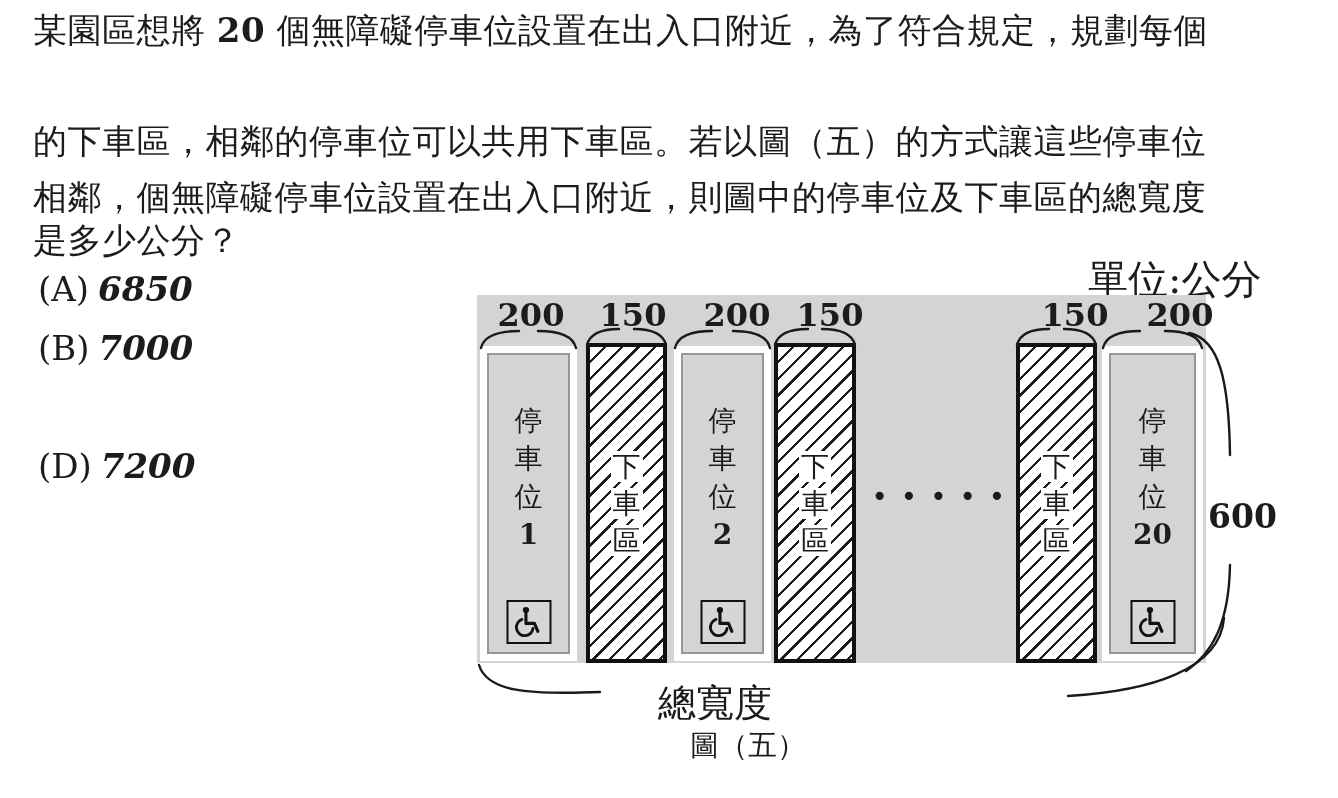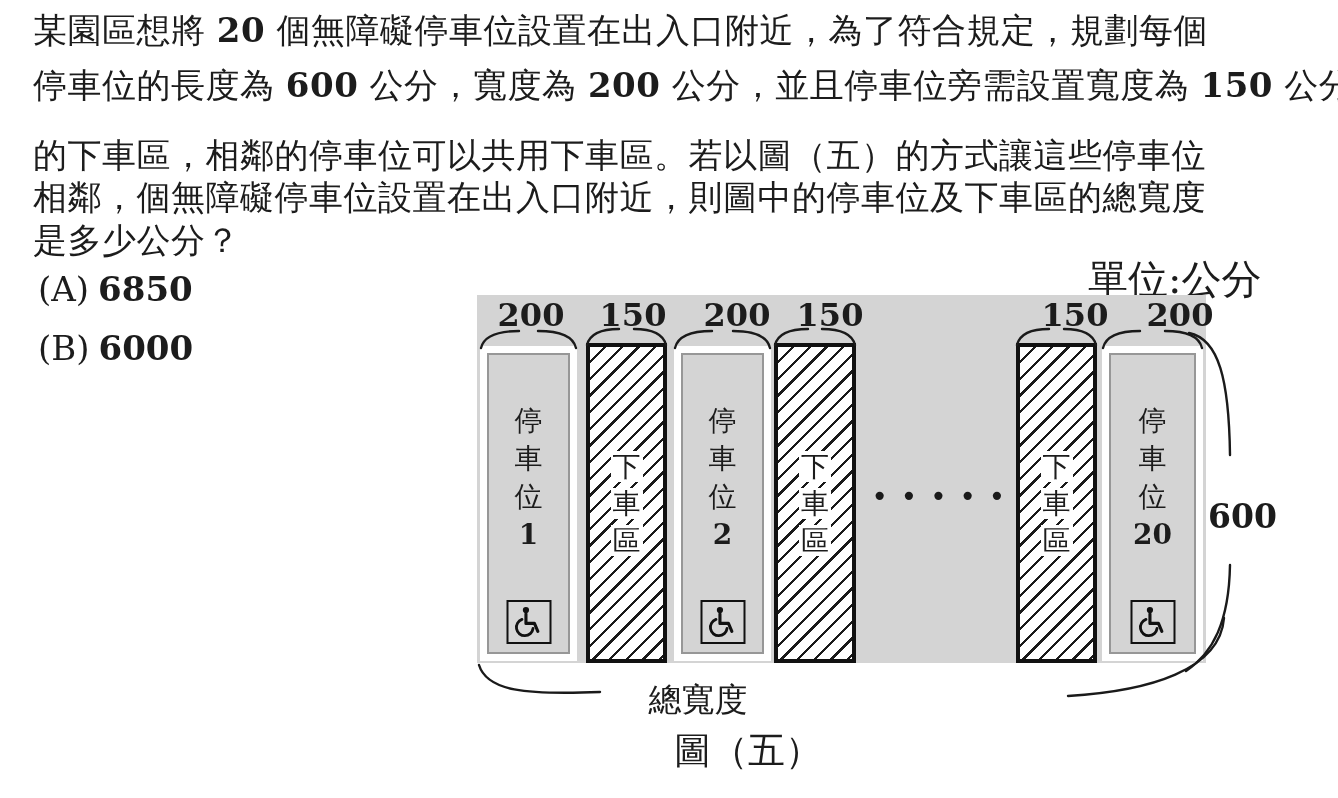--- a/index.html
+++ b/index.html
@@ -22,21 +22,21 @@
     white-space:nowrap;
   }
   .num-bold{font-weight:bold;}
   
   .option{
     position:absolute;
     left:38px;
     font-size:34px;
     white-space:nowrap;
   }
-  .opt-value{font-weight:bold;margin-left:9px;}
+  .opt-value{font-weight:bold;margin-left:9px;font-style:italic;}
   
   .lot-bg{
     position:absolute;
     left:477px;top:295px;width:729px;height:368px;
     background:#d4d4d4;
   }
   .unit-label{
     position:absolute;
     left:1088px;top:252px;width:124px;
     font-size:40px;text-align:right;white-space:nowrap;
@@ -111,51 +111,53 @@
     color:#1a1a1a;
     white-space:nowrap;
   }
   .side-height{
     position:absolute;
     left:1208px;top:497px;
     font-size:33px;font-weight:bold;
   }
   .total-width{
     position:absolute;
-    left:698px;top:678px;
+    left:715px;top:678px;
     transform:translateX(-50%);
-    font-size:33px;white-space:nowrap;text-align:center;
+    font-size:38px;white-space:nowrap;text-align:center;
   }
   .caption{
     position:absolute;
     left:748px;top:726px;
     transform:translateX(-50%);
-    font-size:37px;white-space:nowrap;
+    font-size:29px;white-space:nowrap;
   }
   .overlay{
     position:absolute;left:0;top:0;width:1338px;height:798px;
     pointer-events:none;
   }
 </style>
 </head>
 <body>
 
 <div class="page">
 
   <div class="qline" style="top:8px"><span>某園區想將 </span><span class="num-bold">20</span><span> 個無障礙停車位設置在出入口附近，為了符合規定，規劃每個</span></div>
-  <div class="qline" style="top:63px"><span>停車位的長度為 </span><span class="num-bold">600</span><span> 公分，寬度為 </span><span class="num-bold">200</span><span> 公分，並且停車位旁需設置寬度為 </span><span class="num-bold">150</span><span> 公分</span></div>
-  <div class="qline" style="top:133px"><span>的下車區，相鄰的停車位可以共用下車區。若以圖（五）的方式讓這些停車位</span></div>
+  <div class="qline" style="top:119px"><span>的下車區，相鄰的停車位可以共用下車區。若以圖（五）的方式讓這些停車位</span></div>
   <div class="qline" style="top:175px"><span>相鄰，個無障礙停車位設置在出入口附近，則圖中的停車位及下車區的總寬度</span></div>
   <div class="qline" style="top:218px"><span>是多少公分？</span></div>
 
   <div class="option" style="top:269px">
     <span class="opt-label">(A)</span><span class="opt-value">6850</span>
   </div>
   <div class="option" style="top:328px">
-    <span class="opt-label">(B)</span><span class="opt-value">6000</span>
+    <span class="opt-label">(B)</span><span class="opt-value">7000</span>
+  </div>
+  <div class="option" style="top:446px">
+    <span class="opt-label">(D)</span><span class="opt-value">7200</span>
   </div>
 
   <div class="unit-label">單位:公分</div>
   <div class="lot-bg"></div>
 
   <div class="measure m0">200</div>
   <div class="measure m1">150</div>
   <div class="measure m2">200</div>
   <div class="measure m3">150</div>
   <div class="measure m4">150</div>

